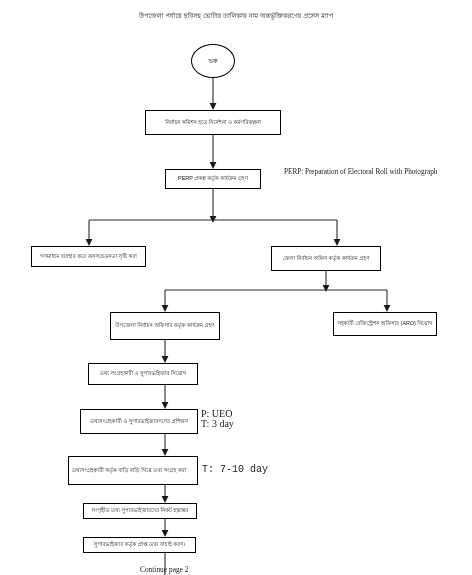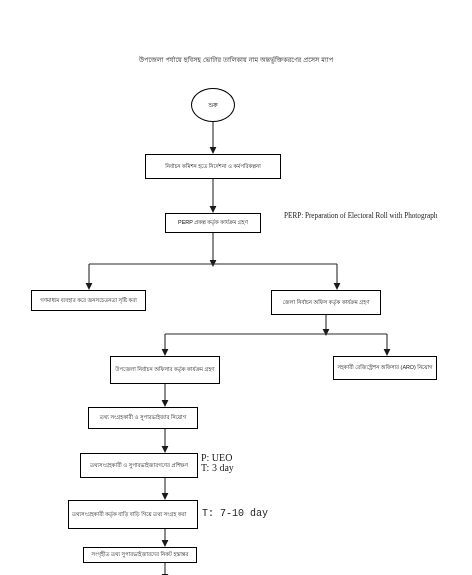--- a/index.html
+++ b/index.html
@@ -14,21 +14,20 @@
     overflow: hidden;
     font-family: "Liberation Sans", sans-serif;
     color: #000000;
   }
 
   #chart-canvas {
     position: absolute;
     left: 0; top: 0;
     width: 472px;
     height: 519px;
-    margin-top: 44px;
   }
 
   
   #edge-layer {
     position: absolute;
     left: 0; top: 0;
     width: 472px;
     height: 575px;
     z-index: 1;
   }
@@ -242,15 +241,16 @@
     <div class="annotation" style="left:202px; top:465px; width:70px;font-family:Liberation Mono, monospace;">T: 7-10 day</div>
 
     <div class="node-box" style="left:83px; top:503px; width:114px; height:16px;">
       <span class="node-text">সংগৃহীত তথ্য সুপারভাইজারদের নিকট হস্তান্তর</span>
     </div>
 
     <div class="node-box" style="left:83px; top:537px; width:113px; height:16px;">
       <span class="node-text">সুপারভাইজার কর্তৃক প্রাপ্ত তথ্য যাচাই করণ।</span>
     </div>
 
+    <div class="annotation continue-note" style="left:140px; top:565px; width:120px;">Continue page 2</div>
 
   </div>
 </div>
 
 </body></html>

